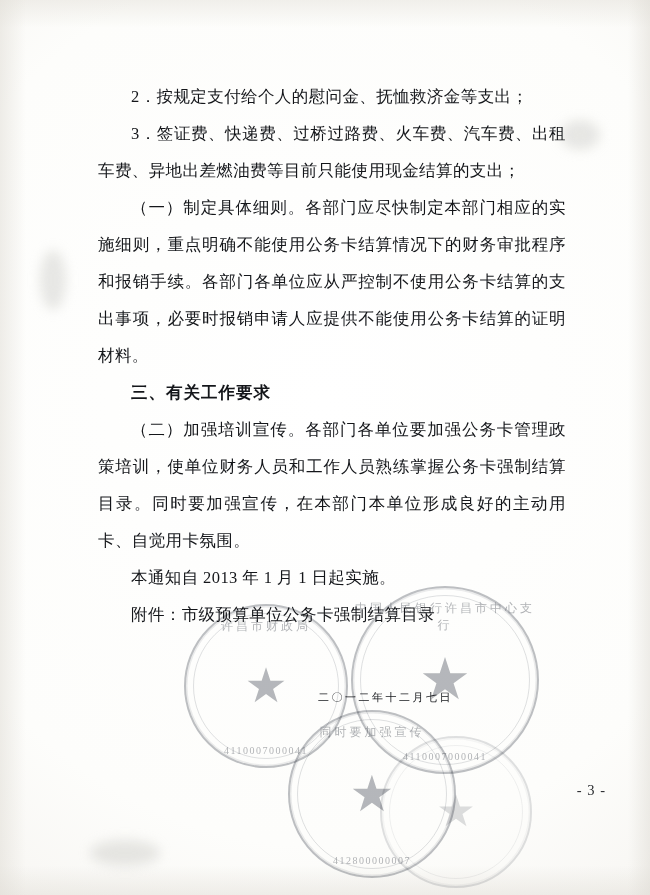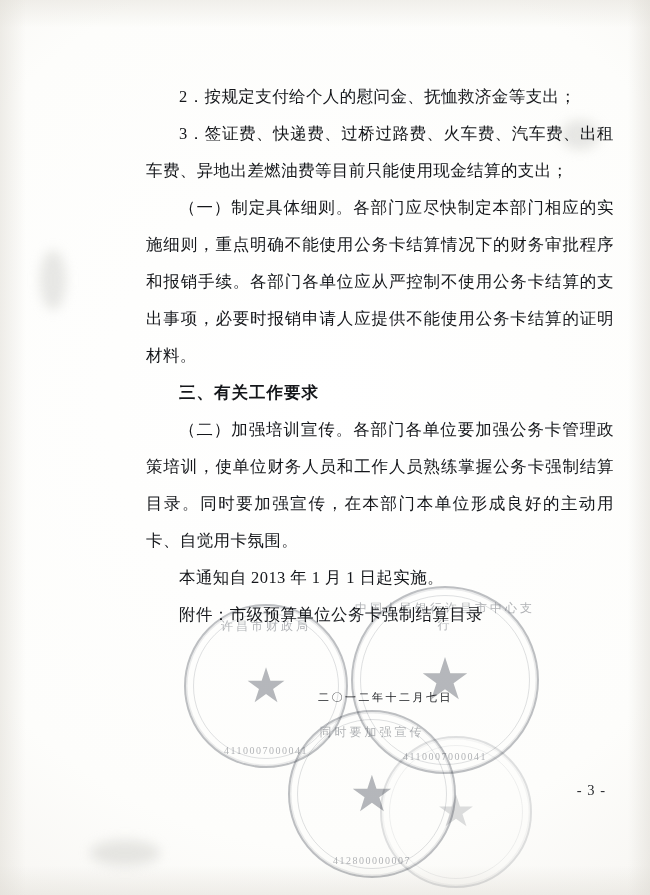--- a/index.html
+++ b/index.html
@@ -38,21 +38,20 @@
   #body-text {
     position: absolute;
     left: 98px;
     top: 78px;
     width: 468px;
     color: #14161a;
     font-size: 16.5px;
     line-height: 37px;
     letter-spacing: 0.4px;
     z-index: 5;
-    margin-left: 48px;
   }
   .para {
     margin: 0 0 0 0;
     text-align: justify;
     text-justify: inter-ideograph;
   }
   .indent2 { text-indent: 2em; }
   .heading {
     font-weight: bold;
     text-indent: 2em;

